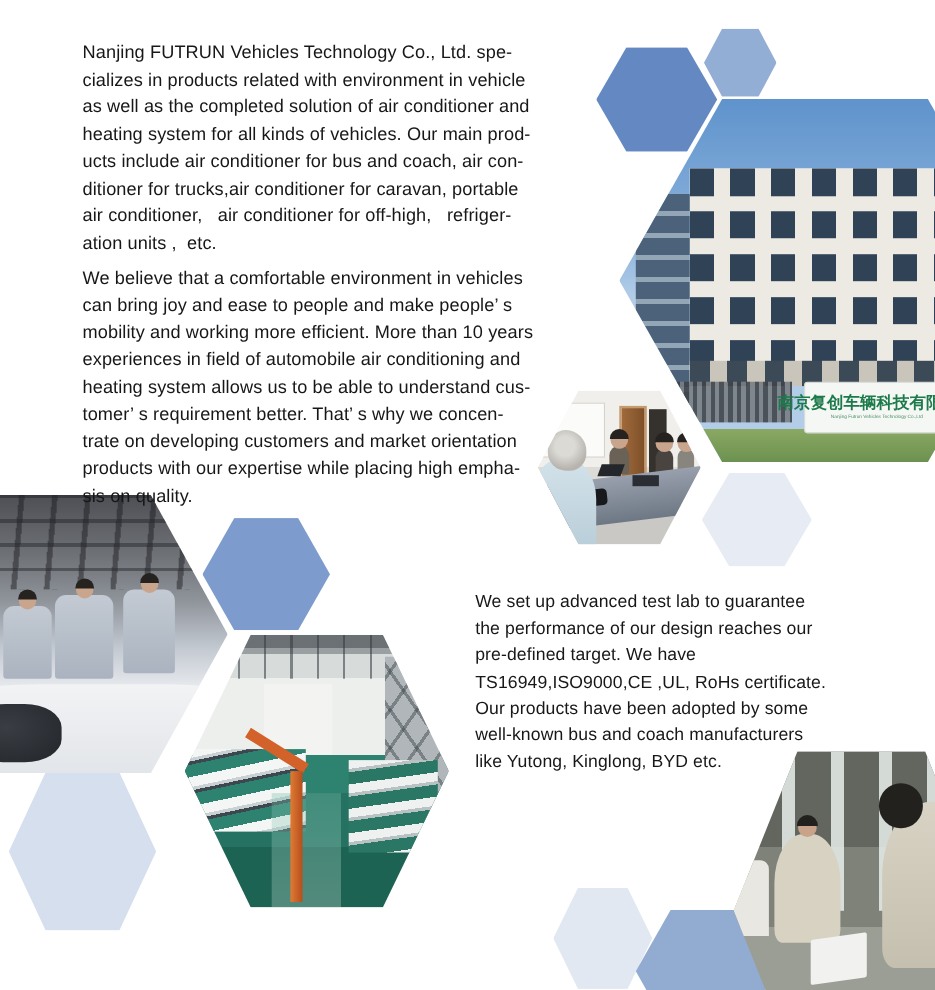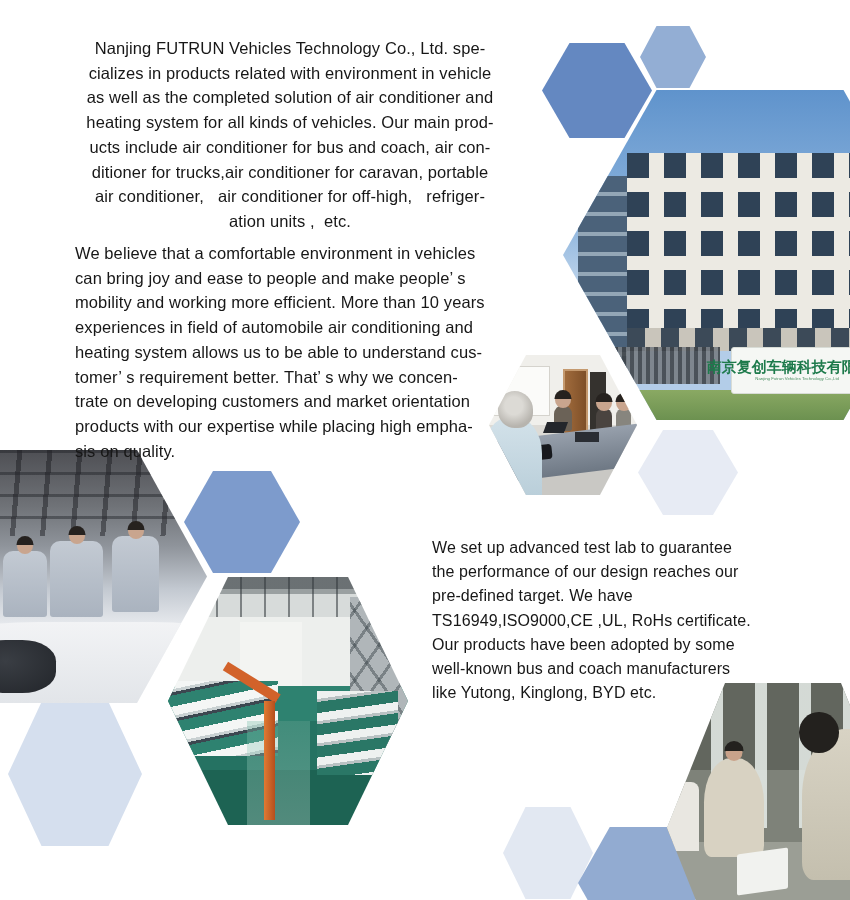--- a/index.html
+++ b/index.html
@@ -2,21 +2,21 @@
 <html><head>
 <meta charset="utf-8">
 <style>
   html,body{margin:0;padding:0;background:#fff;}
   #canvas{position:relative;width:850px;height:900px;background:#fff;overflow:hidden;
           font-family:"Liberation Sans", sans-serif;}
 
   
   .para{position:absolute;color:#171717;font-size:16.5px;line-height:24.7px;
         white-space:pre-wrap;letter-spacing:0.1px;}
-  #para-intro {left:75px;top:36px;width:430px;text-align:center;}
+  #para-intro {left:75px;top:36px;width:430px;}
   #para-belief{left:75px;top:241px;width:430px;}
   #para-lab   {left:432px;top:536px;width:345px;font-size:16px;line-height:24.2px;}
 
   
   .hex{position:absolute;
        clip-path:polygon(25% 0%,75% 0%,100% 50%,75% 100%,25% 100%,0% 50%);
        overflow:hidden;}
   #decor-1{left:542px;top:43px;width:110px;height:95px;}
   #decor-2{left:640px;top:26px;width:66px;height:62px;}
   #decor-3{left:638px;top:430px;width:100px;height:85px;}

